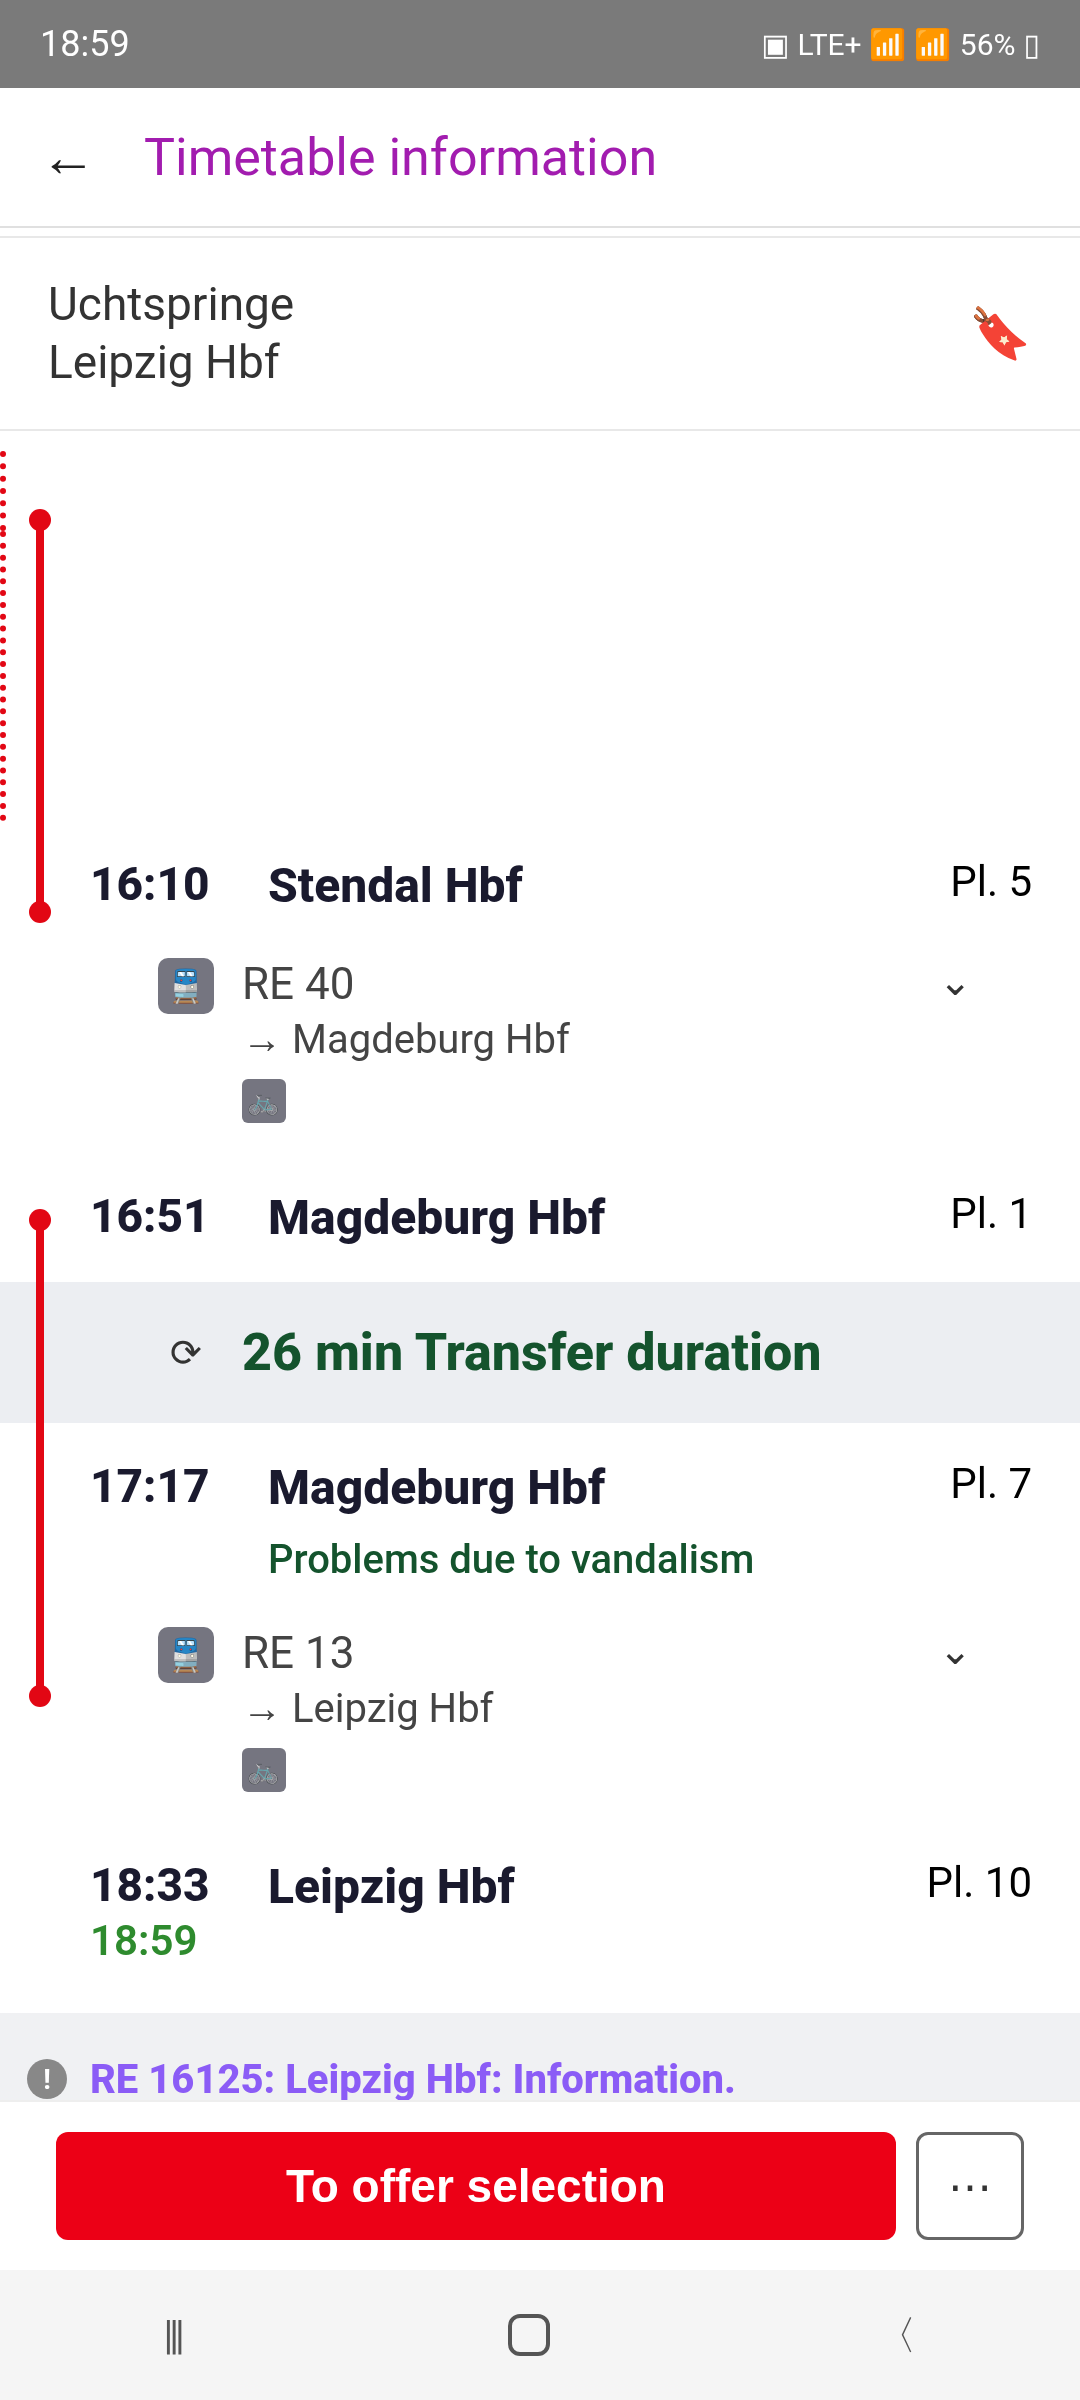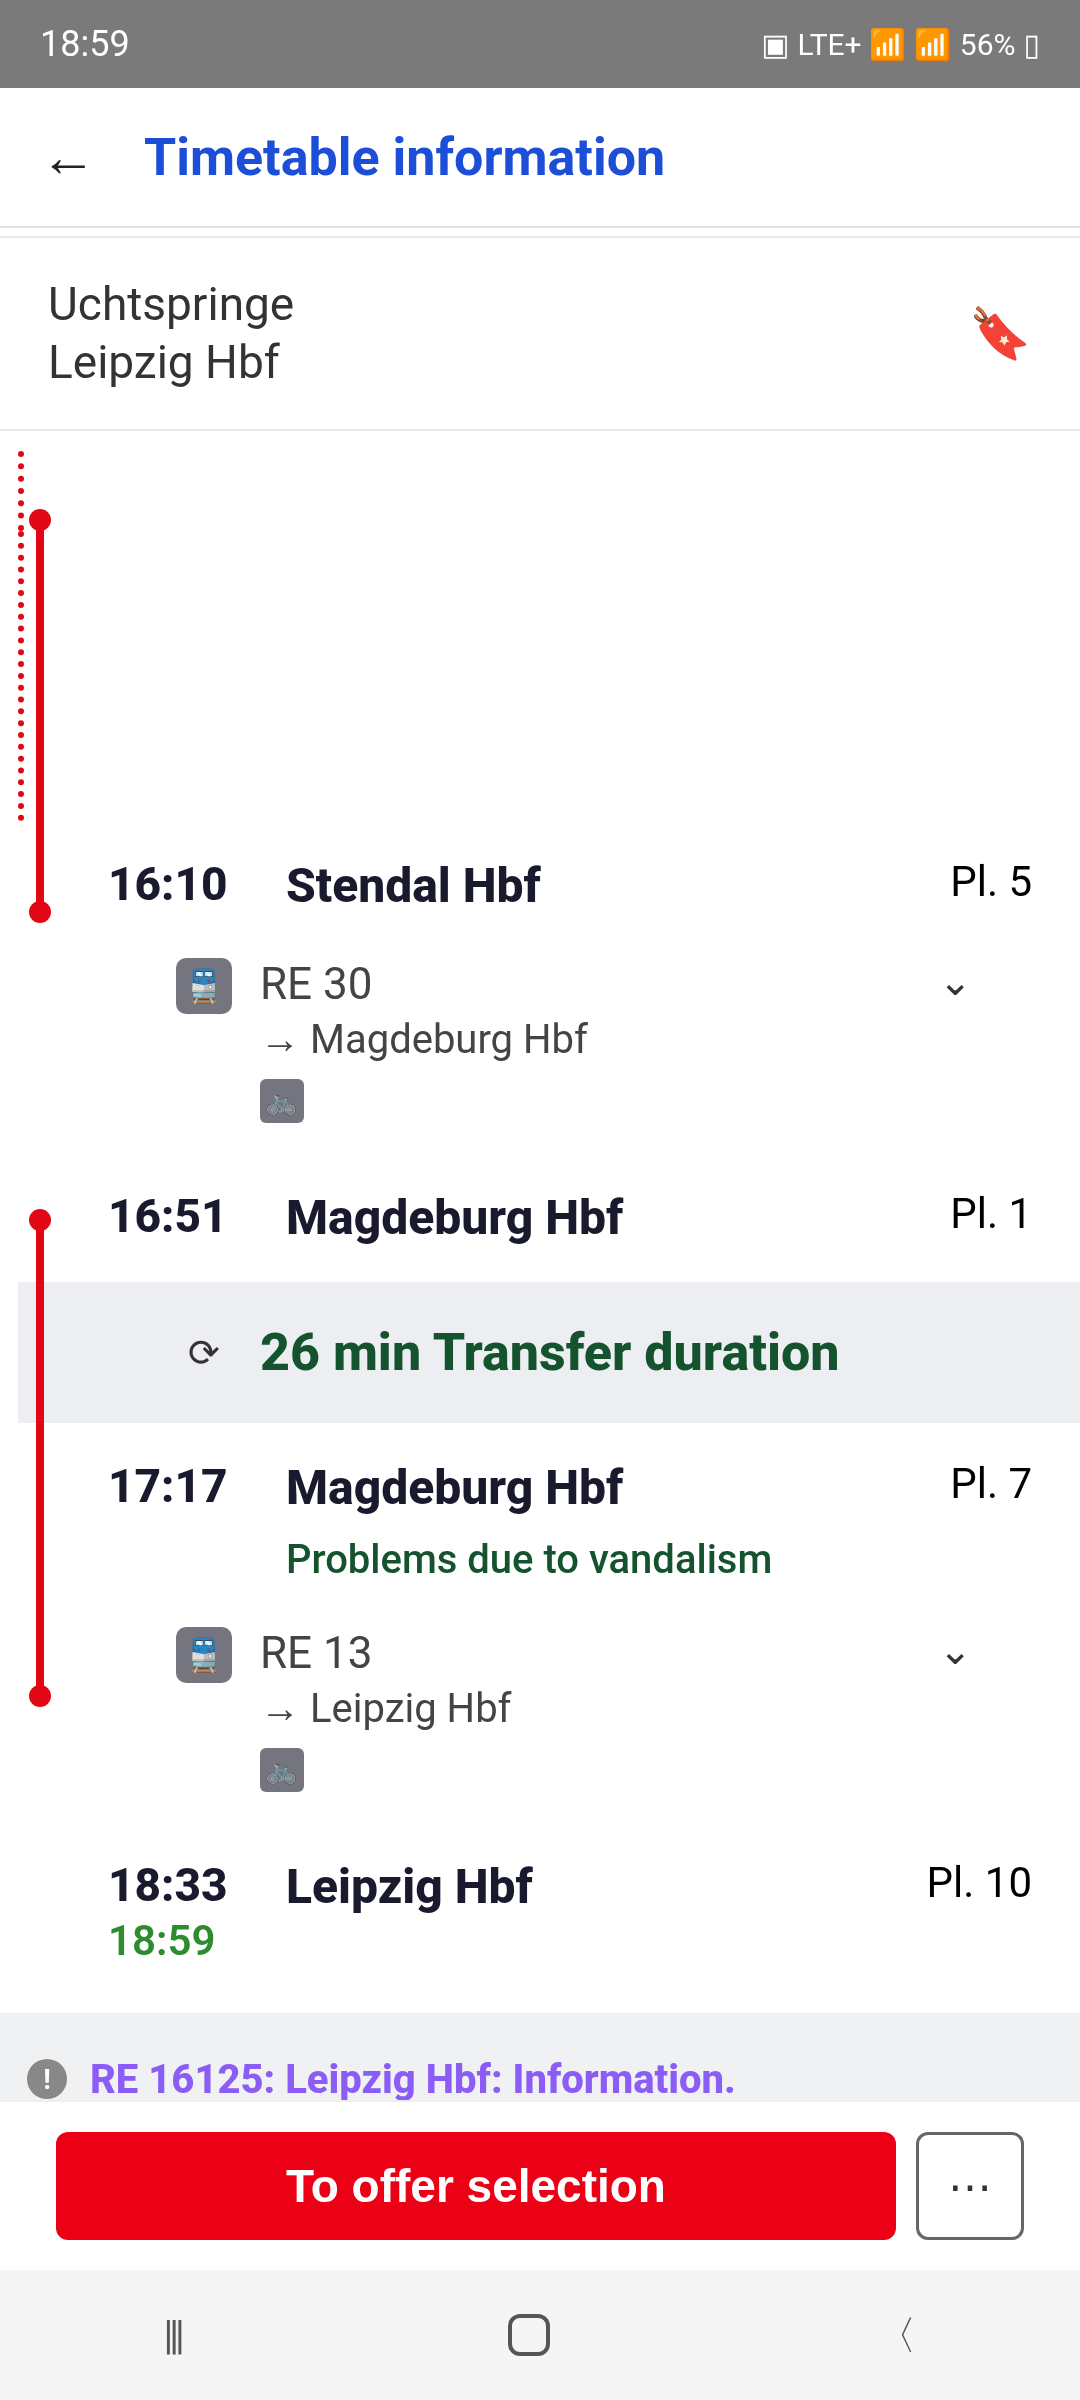--- a/index.html
+++ b/index.html
@@ -5,29 +5,29 @@
   * { box-sizing: border-box; margin: 0; padding: 0; }
   html, body { width: 1080px; height: 2400px; font-family: -apple-system, BlinkMacSystemFont, "Segoe UI", Roboto, sans-serif; background: #fff; overflow: hidden; }
   
   
   .status-bar { height: 88px; background: #7a7a7a; color: #fff; display: flex; align-items: center; justify-content: space-between; padding: 0 40px; font-size: 36px; }
   .status-right { display: flex; align-items: center; gap: 8px; font-size: 30px; }
   
   
   .header { height: 140px; background: #fff; display: flex; align-items: center; padding: 0 40px; gap: 48px; border-bottom: 2px solid #e0e0e0; }
   .back-arrow { font-size: 56px; font-weight: bold; color: #222; }
-  .header-title { font-size: 52px; font-weight: 700; color: #1d4ed8; }
+  .header-title { font-size: 52px; font-weight: 400; color: #a21caf; }
   
   
   .route-summary { padding: 38px 48px; background: #fff; display: flex; justify-content: space-between; align-items: center; border-top: 2px solid #e8e8e8; border-bottom: 2px solid #e8e8e8; margin-top: 8px; }
   .route-text { font-size: 46px; color: #333; line-height: 1.25; }
   .bookmark { font-size: 50px; color: #222; }
   
   
-  .timeline { position: relative; padding-top: 20px; padding-left: 18px; }
+  .timeline { position: relative; padding-top: 20px; }
   
   
   .tl-line { position: absolute; left: 36px; width: 8px; }
   .tl-solid { background: #e20714; }
   .tl-dotted { border-left: 6px dotted #e20714; left: 37px; width: 0; }
   .tl-dot { position: absolute; left: 29px; width: 22px; height: 22px; border-radius: 50%; background: #e20714; }
   
   
   .stop-row { display: flex; padding: 36px 48px 36px 90px; align-items: flex-start; gap: 28px; }
   .stop-time { width: 150px; font-size: 46px; font-weight: 800; color: #1a1a2e; }
@@ -117,21 +117,21 @@
     <div class="stop-time">16:10</div>
     <div class="stop-main">
       <div class="stop-name">Stendal Hbf</div>
     </div>
     <div class="stop-platform">Pl. 5</div>
   </div>
 
   <div class="train-row">
     <div class="train-icon-box">🚆</div>
     <div class="train-info">
-      <div class="train-name">RE 30</div>
+      <div class="train-name">RE 40</div>
       <div class="train-dest arrow-right">Magdeburg Hbf</div>
       <div class="train-bike">🚲</div>
     </div>
     <div class="expand-chevron">⌄</div>
   </div>
 
   <div class="stop-row">
     <div class="stop-time">16:51</div>
     <div class="stop-main">
       <div class="stop-name">Magdeburg Hbf</div>

